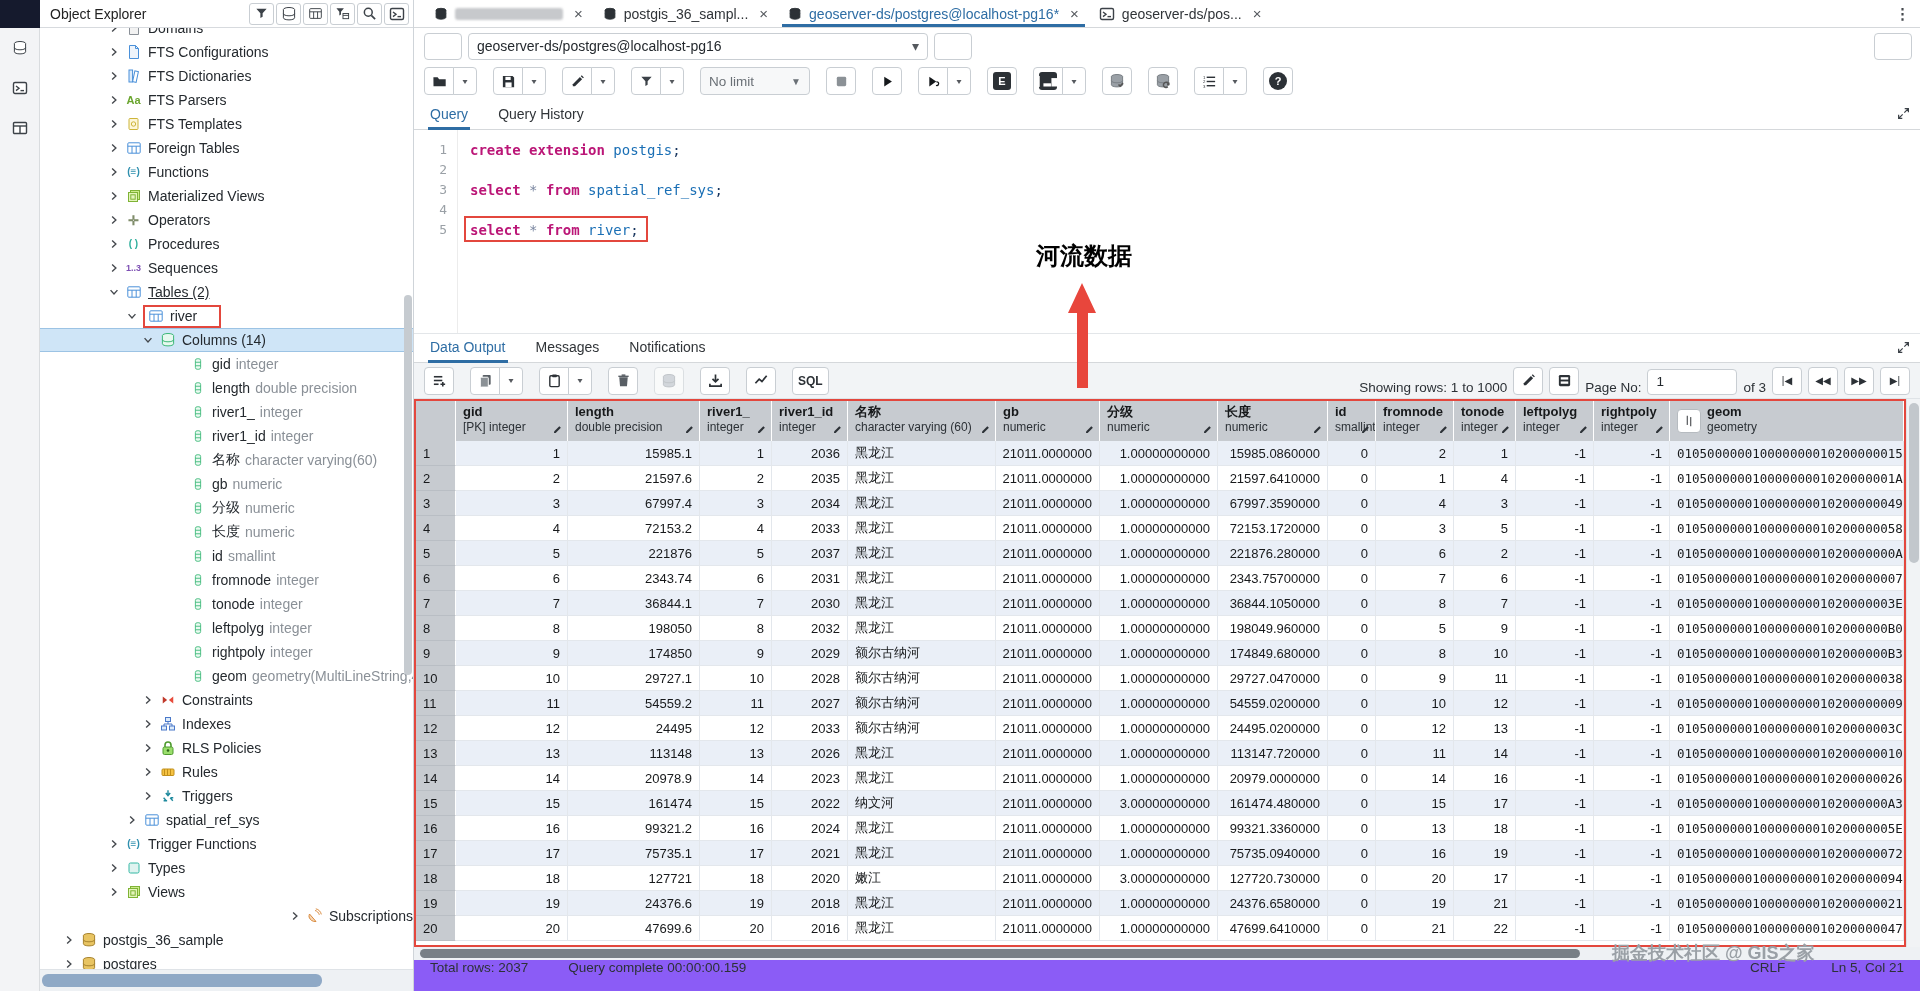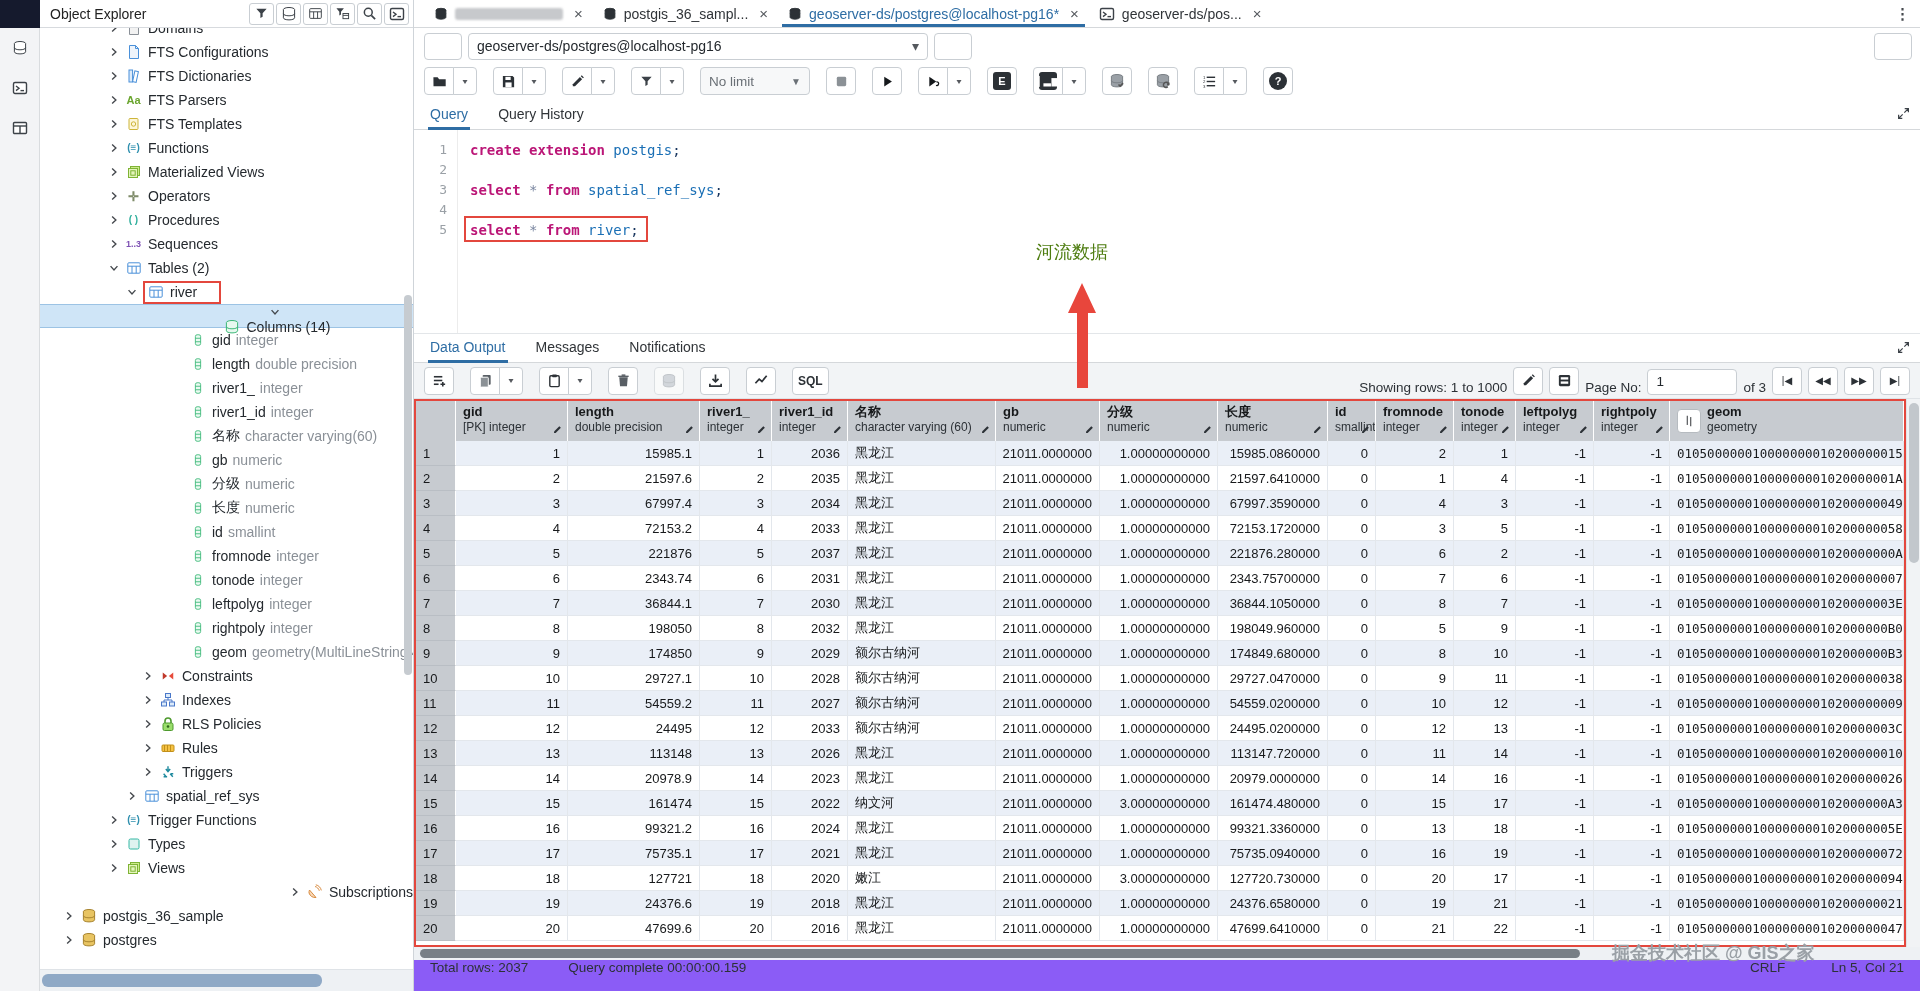--- a/index.html
+++ b/index.html
@@ -96,21 +96,21 @@
   .cell.mono { font-family:"DejaVu Sans Mono",monospace; font-size:12.5px; }
   .grid-vscroll { position:absolute; right:0; top:399px; width:14px; height:548px; background:#f1f3f5; border-left:1px solid #dfe3e7; }
   .grid-vscroll .thumb { position:absolute; left:2px; top:4px; width:10px; height:160px; background:#c2c7cc; border-radius:5px; }
   .hscroll { position:absolute; left:0; top:947px; width:1506px; height:13px; background:#eef1f4; }
   .hscroll .thumb { position:absolute; left:6px; top:2px; width:1160px; height:9px; background:#787f86; border-radius:5px; }
 
   .statusbar { position:absolute; left:0; top:960px; width:1506px; height:31px; display:flex; align-items:flex-start; font-size:13.5px; color:#2c3136; background:#8b5cf6; padding:0 16px; gap:40px; }
   .sb-right { margin-left:auto; display:flex; gap:46px; }
 
   
-  .anno-text { position:absolute; left:1036px; top:240px; font-size:18px; font-weight:normal; color:#4d7c0f; }
+  .anno-text { position:absolute; left:1036px; top:240px; font-size:24px; font-weight:bold; color:#000000; }
   .anno-arrow-head { position:absolute; left:1068px; top:283px; width:0; height:0; border-left:14px solid transparent; border-right:14px solid transparent; border-bottom:30px solid #e8463c; }
   .anno-arrow-shaft { position:absolute; left:1077px; top:310px; width:11px; height:78px; background:#e8463c; }
   .watermark { position:absolute; left:1612px; top:941px; font-size:18px; font-weight:bold; color:#9aa0a6; z-index:5; }
 
   .ico svg, .exp-tool svg, .connbtn svg, .btn svg, .rail-btn svg, .pencil svg { display:block; }
   .txtico { font-weight:bold; line-height:1; }
 </style>
 </head>
 <body>
 
@@ -292,118 +292,136 @@
           </span>
         </div>
         <div class="trow" style="padding-left: 67px;">
           <span class="chev">
             <svg width="10" height="10" viewBox="0 0 16 16">
               <path d="M5 2.5l6 5.5-6 5.5" fill="none" stroke="#44484d" stroke-width="2.2"></path>
             </svg>
           </span>
           <span style="display: inline-flex; align-items: center;">
             <span class="ico">
-              <span class="txtico" style="color:#2e8fae;font-size:10px;">(≡)</span>
-            </span>
-            <span>Functions</span>
-          </span>
-        </div>
-        <div class="trow" style="padding-left: 67px;">
-          <span class="chev">
-            <svg width="10" height="10" viewBox="0 0 16 16">
-              <path d="M5 2.5l6 5.5-6 5.5" fill="none" stroke="#44484d" stroke-width="2.2"></path>
-            </svg>
-          </span>
-          <span style="display: inline-flex; align-items: center;">
-            <span class="ico">
-              <svg width="16" height="16" viewBox="0 0 16 16">
-                <rect x="4.5" y="2.5" width="9" height="9" fill="#cdeb8b" stroke="#7fb335"></rect>
-                <rect x="2.5" y="4.5" width="9" height="9" fill="#e4f5bc" stroke="#7fb335"></rect>
-                <rect x="4.8" y="6.8" width="4.4" height="4.4" fill="none" stroke="#7fb335"></rect>
-              </svg>
-            </span>
-            <span>Materialized Views</span>
-          </span>
-        </div>
-        <div class="trow" style="padding-left: 67px;">
-          <span class="chev">
-            <svg width="10" height="10" viewBox="0 0 16 16">
-              <path d="M5 2.5l6 5.5-6 5.5" fill="none" stroke="#44484d" stroke-width="2.2"></path>
-            </svg>
-          </span>
-          <span style="display: inline-flex; align-items: center;">
-            <span class="ico">
-              <span class="txtico" style="color:#7f8c6a;font-size:13px;">✛</span>
-            </span>
-            <span>Operators</span>
-          </span>
-        </div>
-        <div class="trow" style="padding-left: 67px;">
-          <span class="chev">
-            <svg width="10" height="10" viewBox="0 0 16 16">
-              <path d="M5 2.5l6 5.5-6 5.5" fill="none" stroke="#44484d" stroke-width="2.2"></path>
-            </svg>
-          </span>
-          <span style="display: inline-flex; align-items: center;">
-            <span class="ico">
-              <span class="txtico" style="color:#2eae9b;font-size:10px;">( )</span>
-            </span>
-            <span>Procedures</span>
-          </span>
-        </div>
-        <div class="trow" style="padding-left: 67px;">
-          <span class="chev">
-            <svg width="10" height="10" viewBox="0 0 16 16">
-              <path d="M5 2.5l6 5.5-6 5.5" fill="none" stroke="#44484d" stroke-width="2.2"></path>
-            </svg>
-          </span>
-          <span style="display: inline-flex; align-items: center;">
-            <span class="ico">
-              <span class="txtico" style="color:#7d4fb3;font-size:9px;">1..3</span>
-            </span>
-            <span>Sequences</span>
-          </span>
-        </div>
-        <div class="trow" style="padding-left: 67px;">
-          <span class="chev" style="transform: rotate(90deg);">
-            <svg width="10" height="10" viewBox="0 0 16 16">
-              <path d="M5 2.5l6 5.5-6 5.5" fill="none" stroke="#44484d" stroke-width="2.2"></path>
-            </svg>
-          </span>
-          <span style="display: inline-flex; align-items: center;">
-            <span class="ico">
               <svg width="16" height="16" viewBox="0 0 16 16">
                 <rect x="1.8" y="2.8" width="12.4" height="10.4" rx="1" fill="#fff" stroke="#4a90d9"></rect>
                 <line x1="1.8" y1="6.2" x2="14.2" y2="6.2" stroke="#4a90d9"></line>
                 <line x1="6" y1="6.2" x2="6" y2="13.2" stroke="#4a90d9"></line>
                 <line x1="10.2" y1="6.2" x2="10.2" y2="13.2" stroke="#4a90d9"></line>
               </svg>
             </span>
-            <span>Tables (2)</span>
-          </span>
-        </div>
-        <div class="trow" style="padding-left: 85px;">
+            <span>Foreign Tables</span>
+          </span>
+        </div>
+        <div class="trow" style="padding-left: 67px;">
+          <span class="chev">
+            <svg width="10" height="10" viewBox="0 0 16 16">
+              <path d="M5 2.5l6 5.5-6 5.5" fill="none" stroke="#44484d" stroke-width="2.2"></path>
+            </svg>
+          </span>
+          <span style="display: inline-flex; align-items: center;">
+            <span class="ico">
+              <span class="txtico" style="color:#2e8fae;font-size:10px;">(≡)</span>
+            </span>
+            <span>Functions</span>
+          </span>
+        </div>
+        <div class="trow" style="padding-left: 67px;">
+          <span class="chev">
+            <svg width="10" height="10" viewBox="0 0 16 16">
+              <path d="M5 2.5l6 5.5-6 5.5" fill="none" stroke="#44484d" stroke-width="2.2"></path>
+            </svg>
+          </span>
+          <span style="display: inline-flex; align-items: center;">
+            <span class="ico">
+              <svg width="16" height="16" viewBox="0 0 16 16">
+                <rect x="4.5" y="2.5" width="9" height="9" fill="#cdeb8b" stroke="#7fb335"></rect>
+                <rect x="2.5" y="4.5" width="9" height="9" fill="#e4f5bc" stroke="#7fb335"></rect>
+                <rect x="4.8" y="6.8" width="4.4" height="4.4" fill="none" stroke="#7fb335"></rect>
+              </svg>
+            </span>
+            <span>Materialized Views</span>
+          </span>
+        </div>
+        <div class="trow" style="padding-left: 67px;">
+          <span class="chev">
+            <svg width="10" height="10" viewBox="0 0 16 16">
+              <path d="M5 2.5l6 5.5-6 5.5" fill="none" stroke="#44484d" stroke-width="2.2"></path>
+            </svg>
+          </span>
+          <span style="display: inline-flex; align-items: center;">
+            <span class="ico">
+              <span class="txtico" style="color:#7f8c6a;font-size:13px;">✛</span>
+            </span>
+            <span>Operators</span>
+          </span>
+        </div>
+        <div class="trow" style="padding-left: 67px;">
+          <span class="chev">
+            <svg width="10" height="10" viewBox="0 0 16 16">
+              <path d="M5 2.5l6 5.5-6 5.5" fill="none" stroke="#44484d" stroke-width="2.2"></path>
+            </svg>
+          </span>
+          <span style="display: inline-flex; align-items: center;">
+            <span class="ico">
+              <span class="txtico" style="color:#2eae9b;font-size:10px;">( )</span>
+            </span>
+            <span>Procedures</span>
+          </span>
+        </div>
+        <div class="trow" style="padding-left: 67px;">
+          <span class="chev">
+            <svg width="10" height="10" viewBox="0 0 16 16">
+              <path d="M5 2.5l6 5.5-6 5.5" fill="none" stroke="#44484d" stroke-width="2.2"></path>
+            </svg>
+          </span>
+          <span style="display: inline-flex; align-items: center;">
+            <span class="ico">
+              <span class="txtico" style="color:#7d4fb3;font-size:9px;">1..3</span>
+            </span>
+            <span>Sequences</span>
+          </span>
+        </div>
+        <div class="trow" style="padding-left: 67px; text-decoration: underline;">
           <span class="chev" style="transform: rotate(90deg);">
             <svg width="10" height="10" viewBox="0 0 16 16">
               <path d="M5 2.5l6 5.5-6 5.5" fill="none" stroke="#44484d" stroke-width="2.2"></path>
             </svg>
           </span>
-          <span class="redbox-inline" style="display: inline-flex; align-items: center;">
+          <span style="display: inline-flex; align-items: center;">
             <span class="ico">
               <svg width="16" height="16" viewBox="0 0 16 16">
                 <rect x="1.8" y="2.8" width="12.4" height="10.4" rx="1" fill="#fff" stroke="#4a90d9"></rect>
                 <line x1="1.8" y1="6.2" x2="14.2" y2="6.2" stroke="#4a90d9"></line>
                 <line x1="6" y1="6.2" x2="6" y2="13.2" stroke="#4a90d9"></line>
                 <line x1="10.2" y1="6.2" x2="10.2" y2="13.2" stroke="#4a90d9"></line>
               </svg>
             </span>
+            <span>Tables (2)</span>
+          </span>
+        </div>
+        <div class="trow" style="padding-left: 85px;">
+          <span class="chev" style="transform: rotate(90deg);">
+            <svg width="10" height="10" viewBox="0 0 16 16">
+              <path d="M5 2.5l6 5.5-6 5.5" fill="none" stroke="#44484d" stroke-width="2.2"></path>
+            </svg>
+          </span>
+          <span class="redbox-inline" style="display: inline-flex; align-items: center;">
+            <span class="ico">
+              <svg width="16" height="16" viewBox="0 0 16 16">
+                <rect x="1.8" y="2.8" width="12.4" height="10.4" rx="1" fill="#fff" stroke="#4a90d9"></rect>
+                <line x1="1.8" y1="6.2" x2="14.2" y2="6.2" stroke="#4a90d9"></line>
+                <line x1="6" y1="6.2" x2="6" y2="13.2" stroke="#4a90d9"></line>
+                <line x1="10.2" y1="6.2" x2="10.2" y2="13.2" stroke="#4a90d9"></line>
+              </svg>
+            </span>
             <span>river</span>
           </span>
         </div>
-        <div class="trow sel" style="padding-left: 101px; flex-direction: column;">
+        <div class="trow sel" style="padding-left: 101px;">
           <span class="chev" style="transform: rotate(90deg);">
             <svg width="10" height="10" viewBox="0 0 16 16">
               <path d="M5 2.5l6 5.5-6 5.5" fill="none" stroke="#44484d" stroke-width="2.2"></path>
             </svg>
           </span>
           <span style="display: inline-flex; align-items: center;">
             <span class="ico">
               <svg width="16" height="16" viewBox="0 0 16 16">
                 <ellipse cx="8" cy="3.6" rx="5.6" ry="2.1" fill="#e7f8ef" stroke="#3cb878"></ellipse>
                 <path d="M2.4 3.6v8.2c0 1.2 2.5 2.1 5.6 2.1s5.6-.9 5.6-2.1V3.6" fill="#e7f8ef" stroke="#3cb878"></path>

